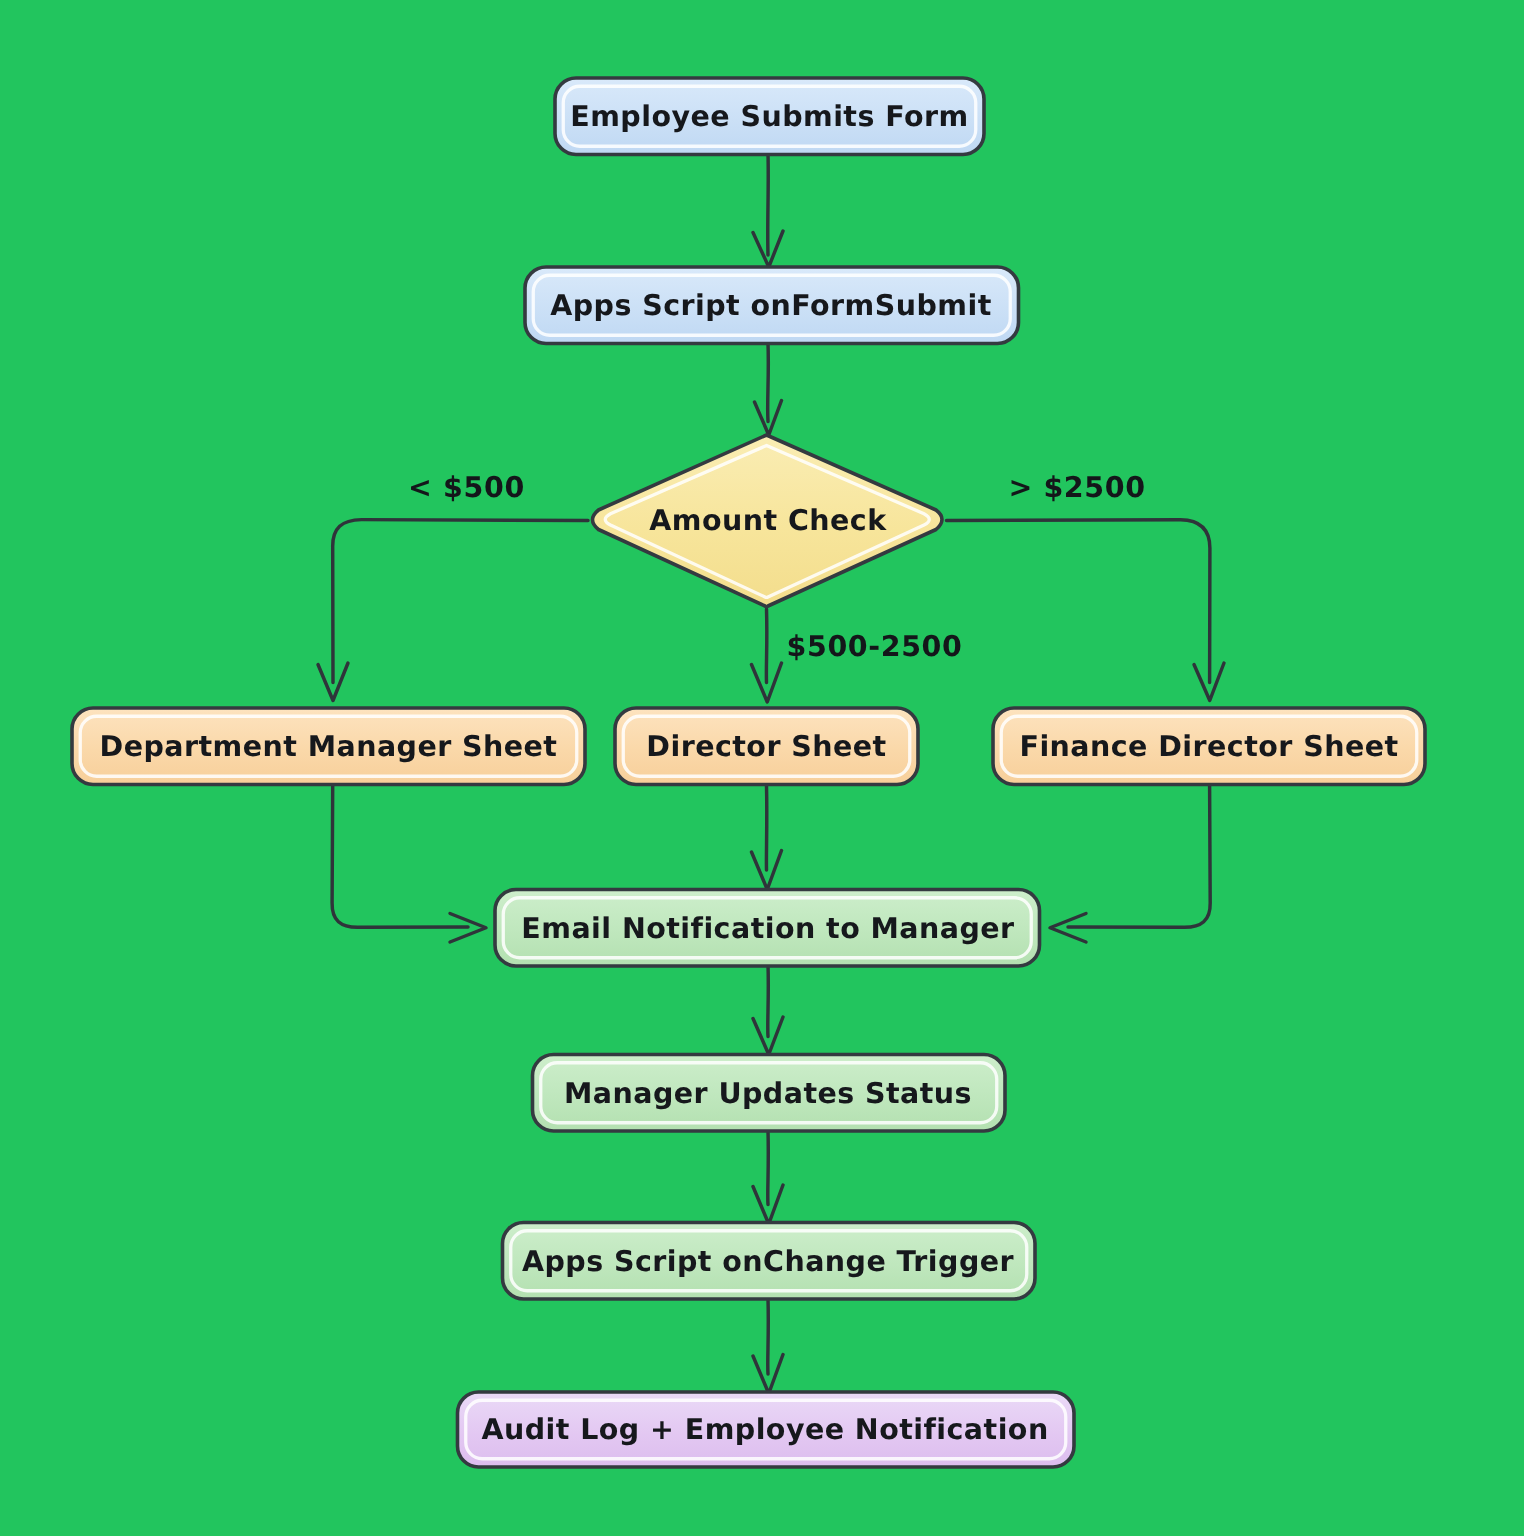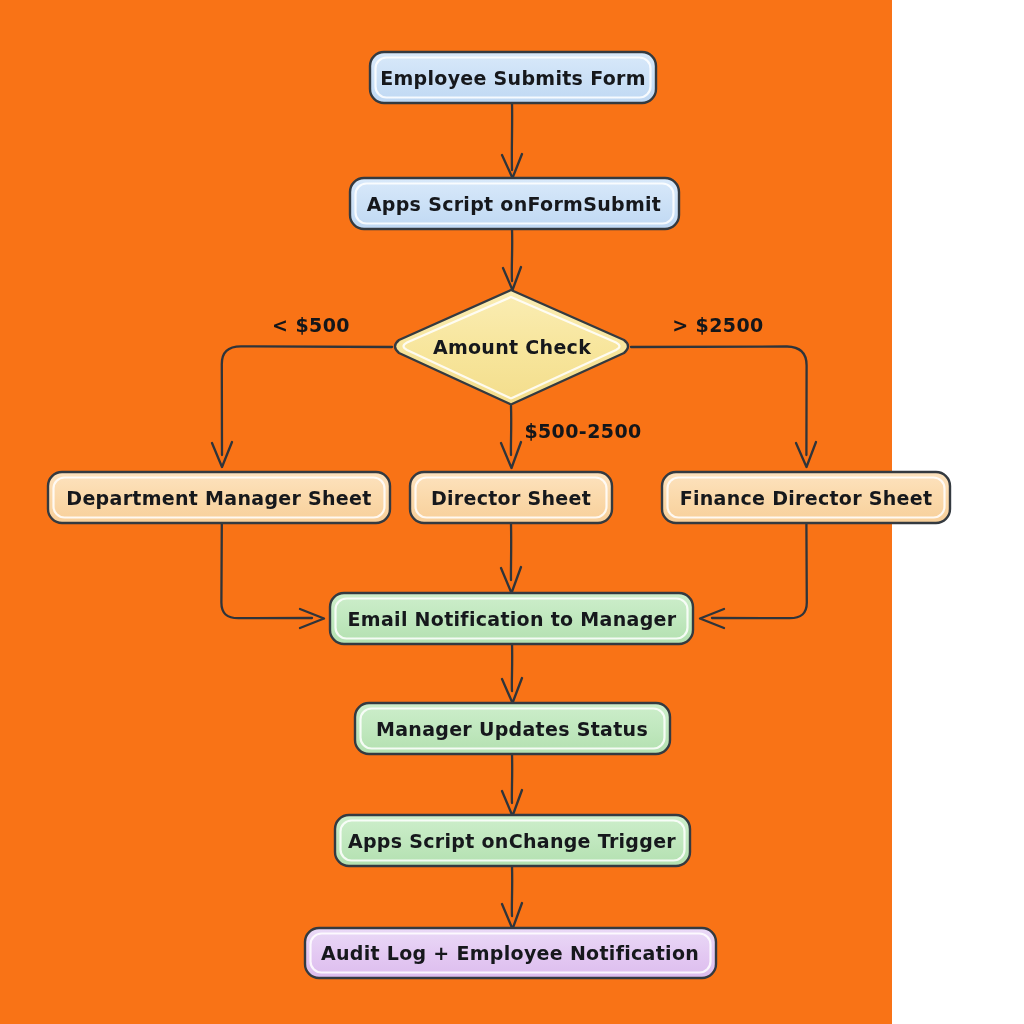--- a/index.html
+++ b/index.html
@@ -1,20 +1,20 @@
 <!DOCTYPE html>
 <html><head>
 <meta charset="utf-8">
 <style>
   html,body{margin:0;padding:0;background:#ffffff;}
   body{
     width:1024px;height:1024px;overflow:hidden;
     font-family:"DejaVu Sans", sans-serif;
   }
-  #canvas{position:relative;width:892px;height:1024px;background:#f97316;}
+  #canvas{position:relative;width:1016px;height:1024px;background:#22c55e;}
   svg#flow{position:absolute;inset:0;width:1024px;height:1024px;}
 
   .node-label{
     font-family:"DejaVu Sans", sans-serif;
     font-size:19px;
     font-weight:600;
     fill:#16181c;
     letter-spacing:0.3px;
     dominant-baseline:middle;
     text-anchor:middle;

